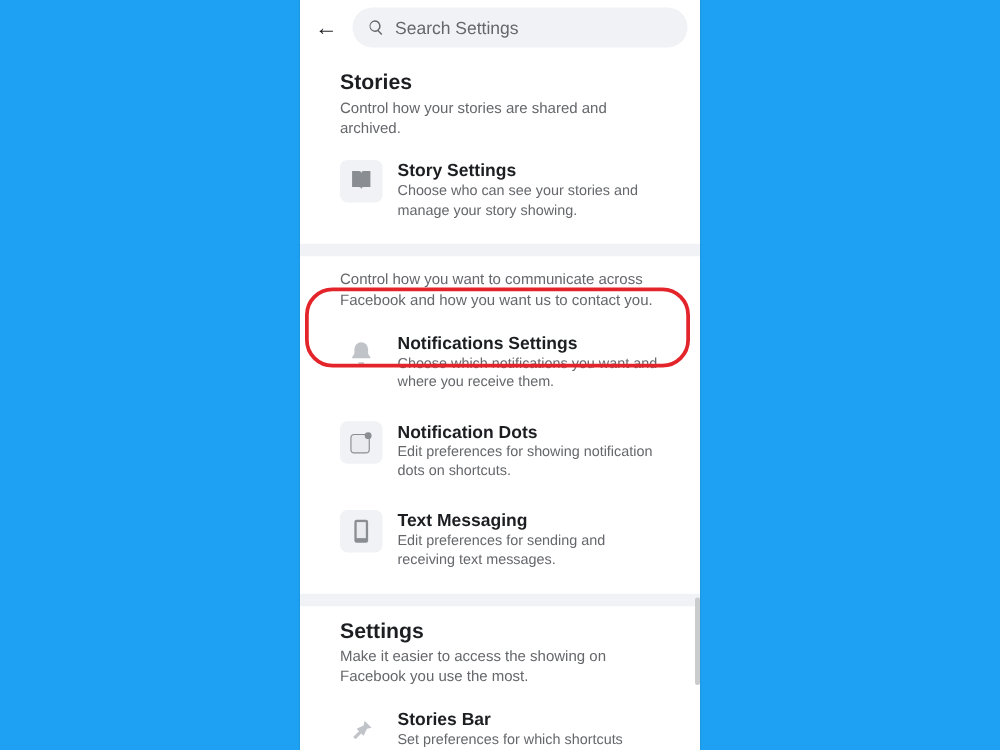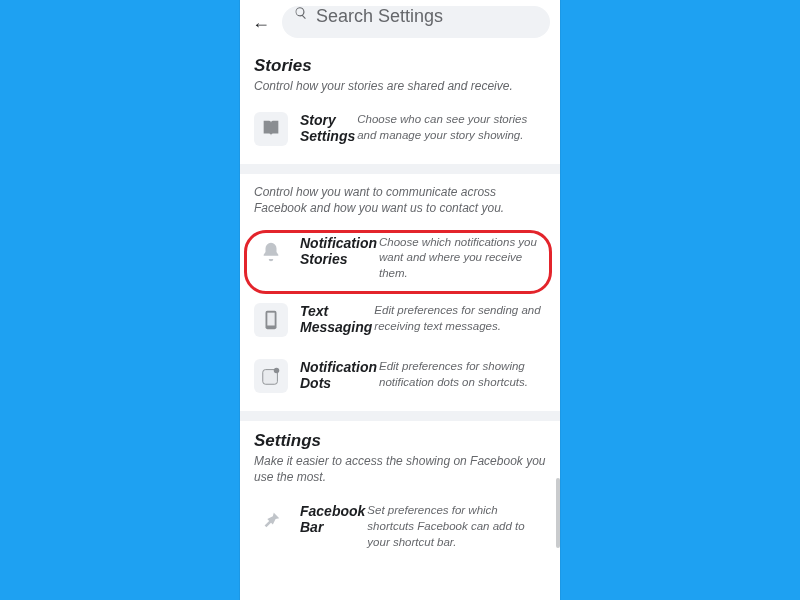--- a/index.html
+++ b/index.html
@@ -18,43 +18,43 @@
   .header{
     display:flex;align-items:center;gap:10px;
     padding:6px 10px 10px 10px;
   }
   .back{
     width:22px;height:22px;display:flex;align-items:center;justify-content:center;
     font-size:18px;color:#1c1e21;font-weight:700;
   }
   .search{
     flex:1;height:32px;border-radius:16px;background:#f0f2f5;
-    display:flex;align-items:flex-start;gap:8px;padding:0 12px;
-    color:#65676b;font-size:18px;
+    display:flex;align-items:center;gap:8px;padding:0 12px;
+    color:#65676b;font-size:14px;
   }
   .search svg{width:14px;height:14px;fill:#65676b;}
   .scroll{
     height:calc(100% - 48px);overflow:hidden;position:relative;
   }
-  .pad{padding:0 14px;font-style:italic;}
+  .pad{padding:0 32px;}
   .section-title{
     font-size:17px;font-weight:600;color:#1c1e21;margin:8px 0 2px 0;
   }
   .section-sub{
     font-size:12px;color:#65676b;line-height:1.35;margin:0 0 10px 0;
   }
   .item{
     display:flex;gap:12px;padding:8px 0 14px 0;align-items:flex-start;
   }
   .icon{
     width:34px;height:34px;flex-shrink:0;display:flex;align-items:center;justify-content:center;
     background:#f0f2f5;border-radius:6px;
   }
   .icon svg{width:22px;height:22px;}
-  .texts{flex:1;display:flex;gap:2px;}
+  .texts{flex:1;display:flex;flex-direction:column;gap:2px;}
   .item-title{font-size:14px;font-weight:600;color:#1c1e21;}
   .item-sub{font-size:11.5px;color:#65676b;line-height:1.35;}
   .divider{height:10px;background:#f0f2f5;margin:4px 0 10px 0;}
   .highlight{
     position:absolute;border:3px solid #e3242b;border-radius:22px;
     pointer-events:none;
   }
   .scrollbar{
     position:absolute;right:0px;top:430px;width:4px;height:70px;
     background:#c9cbcd;border-radius:2px;
@@ -74,21 +74,21 @@
           <path d="M10 2a8 8 0 015.3 13.9l5 5-1.4 1.4-5-5A8 8 0 1110 2zm0 2a6 6 0 100 12 6 6 0 000-12z"></path>
         </svg>
       <span>Search Settings</span>
     </div>
   </div>
 
   <div class="scroll">
 
     <div class="pad">
       <div class="section-title">Stories</div>
-      <div class="section-sub">Control how your stories are shared and receive.</div>
+      <div class="section-sub">Control how your stories are shared and archived.</div>
 
       <div class="item">
         <div class="icon">
           <svg viewBox="0 0 24 24">
               <path fill="#8a8d91" d="M4 3h6a2 2 0 012 2v14a2 2 0 00-2-2H4V3zm16 0h-6a2 2 0 00-2 2v14a2 2 0 012-2h6V3z"></path>
             </svg>
         </div>
         <div class="texts">
           <div class="item-title">Story Settings</div>
           <div class="item-sub">Choose who can see your stories and manage your story showing.</div>
@@ -101,66 +101,66 @@
     <div class="pad">
       <div class="section-sub">Control how you want to communicate across Facebook and how you want us to contact you.</div>
 
       <div class="item" style="position:relative;">
         <div class="icon" style="background:transparent;">
           <svg viewBox="0 0 24 24">
               <path fill="#c0c4c9" d="M12 2a6 6 0 00-6 6v4l-2 3v1h16v-1l-2-3V8a6 6 0 00-6-6zm0 20a2.5 2.5 0 002.5-2.5h-5A2.5 2.5 0 0012 22z"></path>
             </svg>
         </div>
         <div class="texts">
-          <div class="item-title">Notification Stories</div>
+          <div class="item-title">Notifications Settings</div>
           <div class="item-sub">Choose which notifications you want and where you receive them.</div>
+        </div>
+      </div>
+
+      <div class="item">
+        <div class="icon">
+          <svg viewBox="0 0 24 24">
+              <rect x="3" y="5" width="16" height="16" rx="3" fill="#e9ebee" stroke="#8a8d91" stroke-width="1"></rect>
+              <circle cx="18" cy="6" r="3" fill="#8a8d91"></circle>
+            </svg>
+        </div>
+        <div class="texts">
+          <div class="item-title">Notification Dots</div>
+          <div class="item-sub">Edit preferences for showing notification dots on shortcuts.</div>
         </div>
       </div>
 
       <div class="item">
         <div class="icon">
           <svg viewBox="0 0 24 24">
               <rect x="6" y="2" width="12" height="20" rx="2" fill="#8a8d91"></rect>
               <rect x="8" y="4" width="8" height="14" fill="#e9ebee"></rect>
             </svg>
         </div>
         <div class="texts">
           <div class="item-title">Text Messaging</div>
           <div class="item-sub">Edit preferences for sending and receiving text messages.</div>
-        </div>
-      </div>
-
-      <div class="item">
-        <div class="icon">
-          <svg viewBox="0 0 24 24">
-              <rect x="3" y="5" width="16" height="16" rx="3" fill="#e9ebee" stroke="#8a8d91" stroke-width="1"></rect>
-              <circle cx="18" cy="6" r="3" fill="#8a8d91"></circle>
-            </svg>
-        </div>
-        <div class="texts">
-          <div class="item-title">Notification Dots</div>
-          <div class="item-sub">Edit preferences for showing notification dots on shortcuts.</div>
         </div>
       </div>
     </div>
 
     <div class="divider"></div>
 
     <div class="pad">
       <div class="section-title">Settings</div>
       <div class="section-sub">Make it easier to access the showing on Facebook you use the most.</div>
 
       <div class="item">
         <div class="icon" style="background:transparent;">
           <svg viewBox="0 0 24 24">
               <path fill="#c0c4c9" d="M14 3l7 7-4 1-3 6-2-2-5 5-2-2 5-5-2-2 6-3 1-4z"></path>
             </svg>
         </div>
         <div class="texts">
-          <div class="item-title">Facebook Bar</div>
+          <div class="item-title">Stories Bar</div>
           <div class="item-sub">Set preferences for which shortcuts Facebook can add to your shortcut bar.</div>
         </div>
       </div>
     </div>
 
     <div class="highlight" style="left:4px;top:182px;width:302px;height:58px;"></div>
 
     <div class="scrollbar"></div>
   </div>
 </div>

